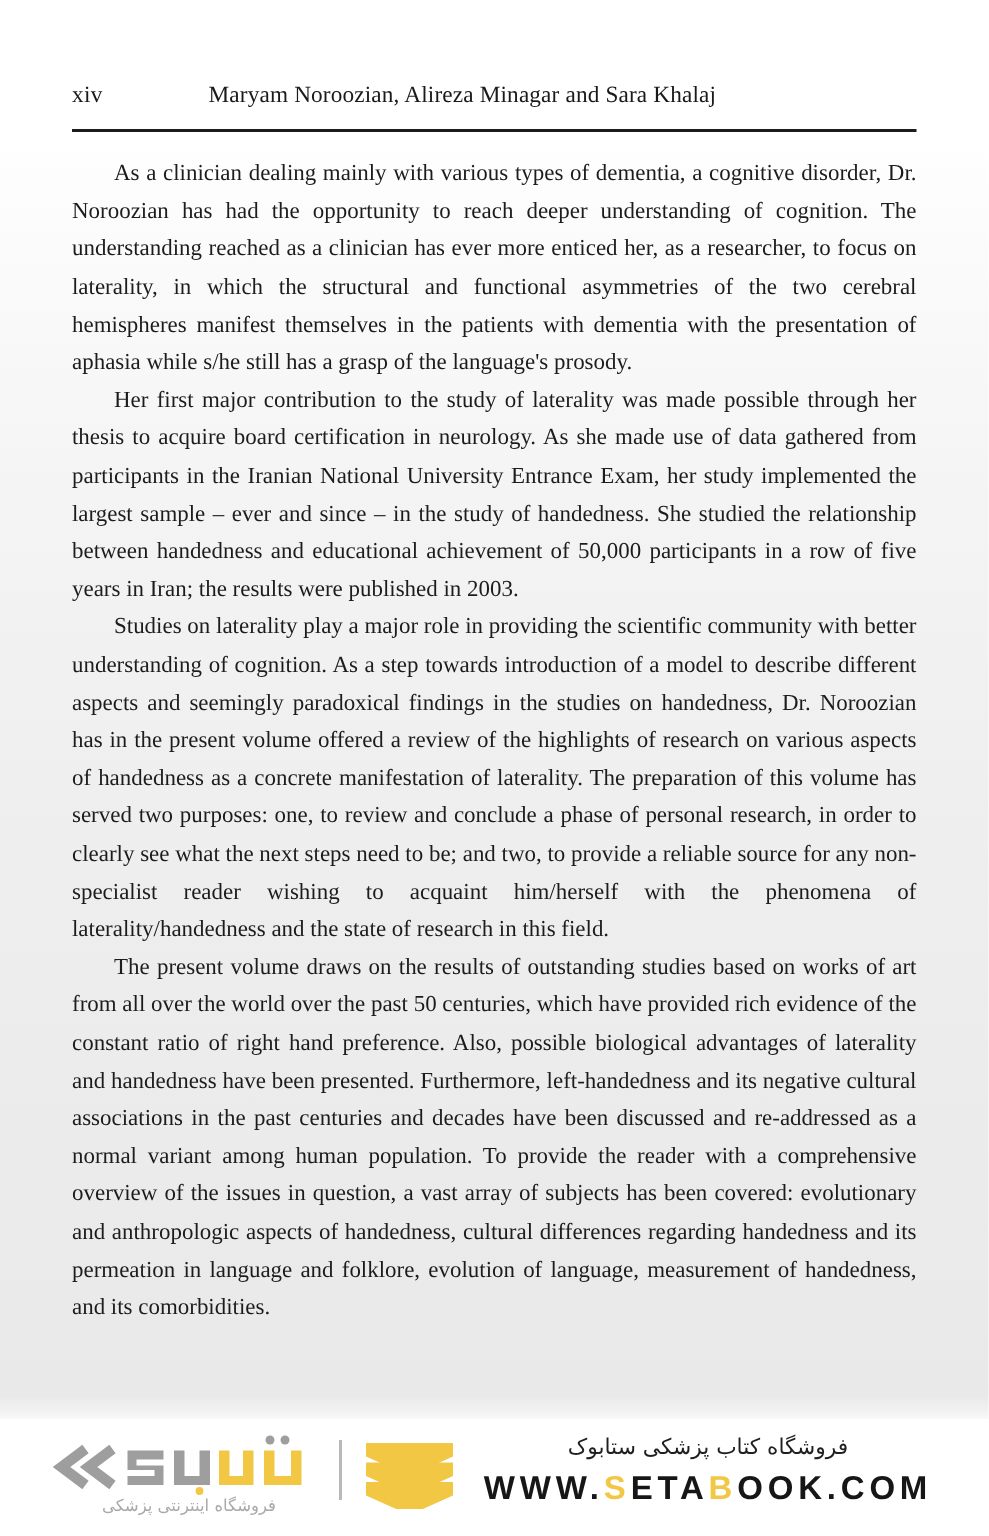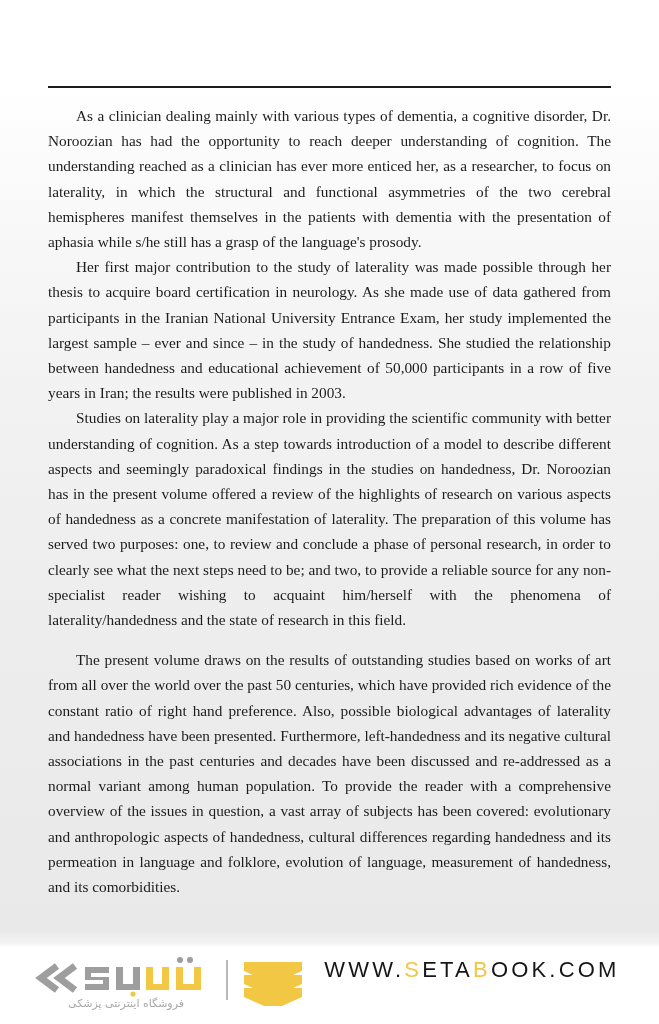--- a/index.html
+++ b/index.html
@@ -85,21 +85,20 @@
   .para {
     margin: 0;
     text-indent: 0;
     hyphens: none;
   }
   .para.indented {
     text-indent: 28px;
   }
   .para:last-child {
     text-align: justify;
-    margin-top: 15px;
   }
 
   
   .footer {
     position: absolute;
     left: 0;
     bottom: 0;
     width: 659px;
     height: 78px;
     background: #ffffff;
@@ -169,31 +168,35 @@
     white-space: nowrap;
     line-height: 22px;
   }
   .site-url {
     margin-top: 3px;
     font-size: 22px;
     font-family: "Liberation Sans", sans-serif;
     letter-spacing: 3.2px;
     color: #161616;
     white-space: nowrap;
-    font-weight: 400;
+    font-weight: 700;
   }
   .site-url .accent {
     color: #f2c744;
   }
 </style>
 </head>
 <body>
 
 <div class="page">
 
+  <div class="running-head">
+    <div class="folio">xiv</div>
+    <div class="head-authors">Maryam Noroozian, Alireza Minagar and Sara Khalaj</div>
+  </div>
   <div class="head-rule"></div>
 
   <div class="body-col">
     <p class="para indented">As a clinician dealing mainly with various types of dementia, a cognitive disorder, Dr. Noroozian has had the opportunity to reach deeper understanding of cognition. The understanding reached as a clinician has ever more enticed her, as a researcher, to focus on laterality, in which the structural and functional asymmetries of the two cerebral hemispheres manifest themselves in the patients with dementia with the presentation of aphasia while s/he still has a grasp of the language's prosody.</p>
     <p class="para indented">Her first major contribution to the study of laterality was made possible through her thesis to acquire board certification in neurology. As she made use of data gathered from participants in the Iranian National University Entrance Exam, her study implemented the largest sample – ever and since – in the study of handedness. She studied the relationship between handedness and educational achievement of 50,000 participants in a row of five years in Iran; the results were published in 2003.</p>
     <p class="para indented">Studies on laterality play a major role in providing the scientific community with better understanding of cognition. As a step towards introduction of a model to describe different aspects and seemingly paradoxical findings in the studies on handedness, Dr. Noroozian has in the present volume offered a review of the highlights of research on various aspects of handedness as a concrete manifestation of laterality. The preparation of this volume has served two purposes: one, to review and conclude a phase of personal research, in order to clearly see what the next steps need to be; and two, to provide a reliable source for any non-specialist reader wishing to acquaint him/herself with the phenomena of laterality/handedness and the state of research in this field.</p>
     <p class="para indented">The present volume draws on the results of outstanding studies based on works of art from all over the world over the past 50 centuries, which have provided rich evidence of the constant ratio of right hand preference. Also, possible biological advantages of laterality and handedness have been presented. Furthermore, left-handedness and its negative cultural associations in the past centuries and decades have been discussed and re-addressed as a normal variant among human population. To provide the reader with a comprehensive overview of the issues in question, a vast array of subjects has been covered: evolutionary and anthropologic aspects of handedness, cultural differences regarding handedness and its permeation in language and folklore, evolution of language, measurement of handedness, and its comorbidities.</p>
   </div>
 
   <div class="footer">
@@ -230,19 +233,20 @@
             <g fill="#f2c744">
               <path d="M2,2 h58 v9 l-29,13 l-29,-13 z"></path>
               <path d="M2,15 h58 v9 l-29,13 l-29,-13 z"></path>
               <path d="M2,28 h58 v9 l-29,13 l-29,-13 z"></path>
             </g>
           </svg>
         </div>
       </div>
 
       <div class="site-block">
+        <div class="site-fa">فروشگاه کتاب پزشکی ستابوک</div>
         <div class="site-url"><span>WWW.</span><span class="accent">S</span><span>ETA</span><span class="accent">B</span><span>OOK.COM</span></div>
       </div>
 
     </div>
   </div>
 
 </div>
 
 </body></html>

